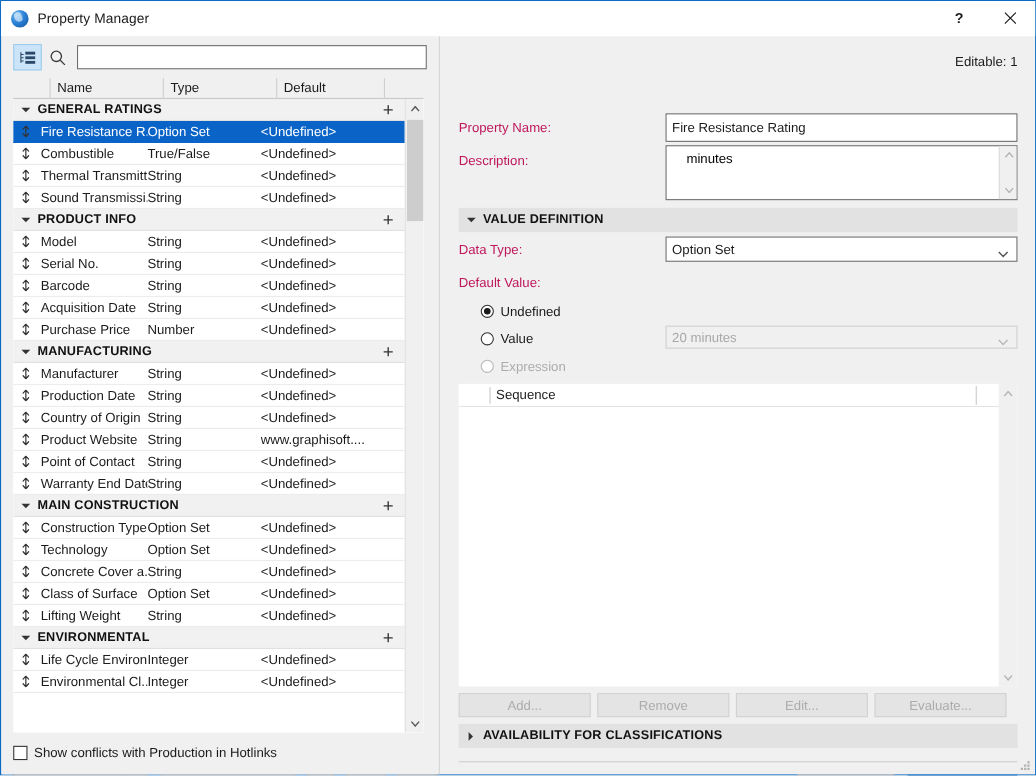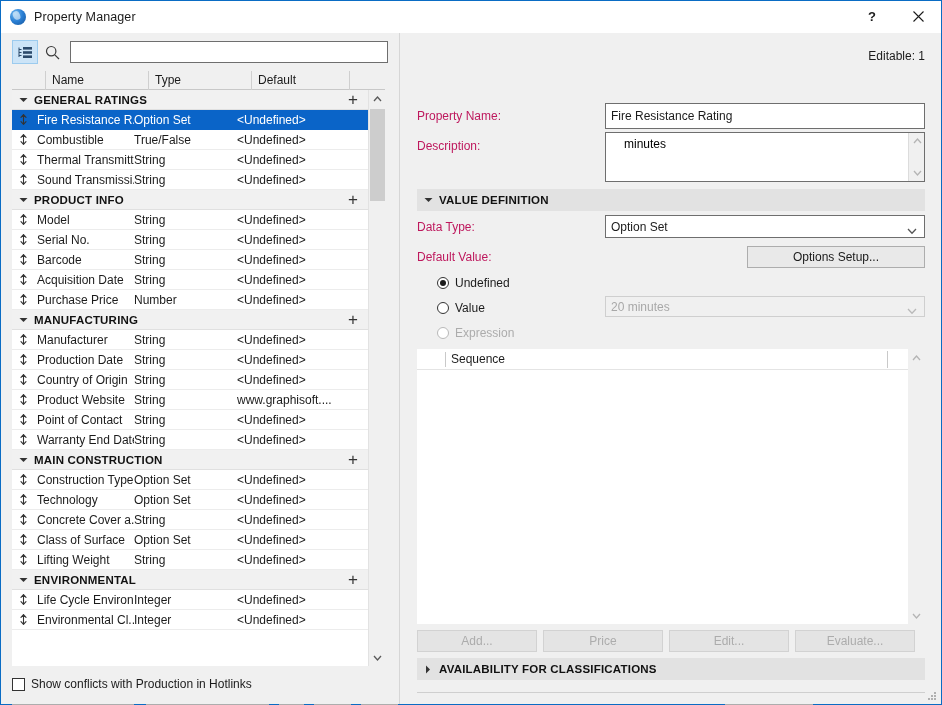--- a/index.html
+++ b/index.html
@@ -770,21 +770,20 @@
     <div id="data-type-select">
       <span>Option Set</span>
       <span class="select-chev">
         <svg width="10" height="7" viewBox="0 0 10 7">
             <path d="M1 1 L5 5.2 L9 1" stroke="#555" stroke-width="1.3" fill="none"></path>
           </svg>
       </span>
     </div>
 
     <div class="field-label" id="default-value-label">Default Value:</div>
-    <div class="btn" id="options-setup-btn">Options Setup...</div>
 
     <div class="radio-row" id="radio-undefined">
       <span class="radio checked"></span>
       <span class="radio-label">Undefined</span>
     </div>
     <div class="radio-row" id="radio-value">
       <span class="radio"></span>
       <span class="radio-label">Value</span>
     </div>
     <div class="radio-row" id="radio-expression">
@@ -816,21 +815,21 @@
         <div class="sb-arrow down">
           <svg width="9" height="6" viewBox="0 0 9 6">
               <path d="M1 1 L4.5 5 L8 1" stroke="#b4b4b4" stroke-width="1.3" fill="none"></path>
             </svg>
         </div>
       </div>
     </div>
 
     <div id="action-buttons">
       <div class="btn disabled action-btn">Add...</div>
-      <div class="btn disabled action-btn">Price</div>
+      <div class="btn disabled action-btn">Remove</div>
       <div class="btn disabled action-btn">Edit...</div>
       <div class="btn disabled action-btn">Evaluate...</div>
     </div>
 
     <div class="section-header" id="avail-header">
       <span class="section-arrow">
         <svg width="6" height="9" viewBox="0 0 6 9">
             <path d="M1 0.5 L5 4.5 L1 8.5 Z" fill="#333"></path>
           </svg>
       </span>

